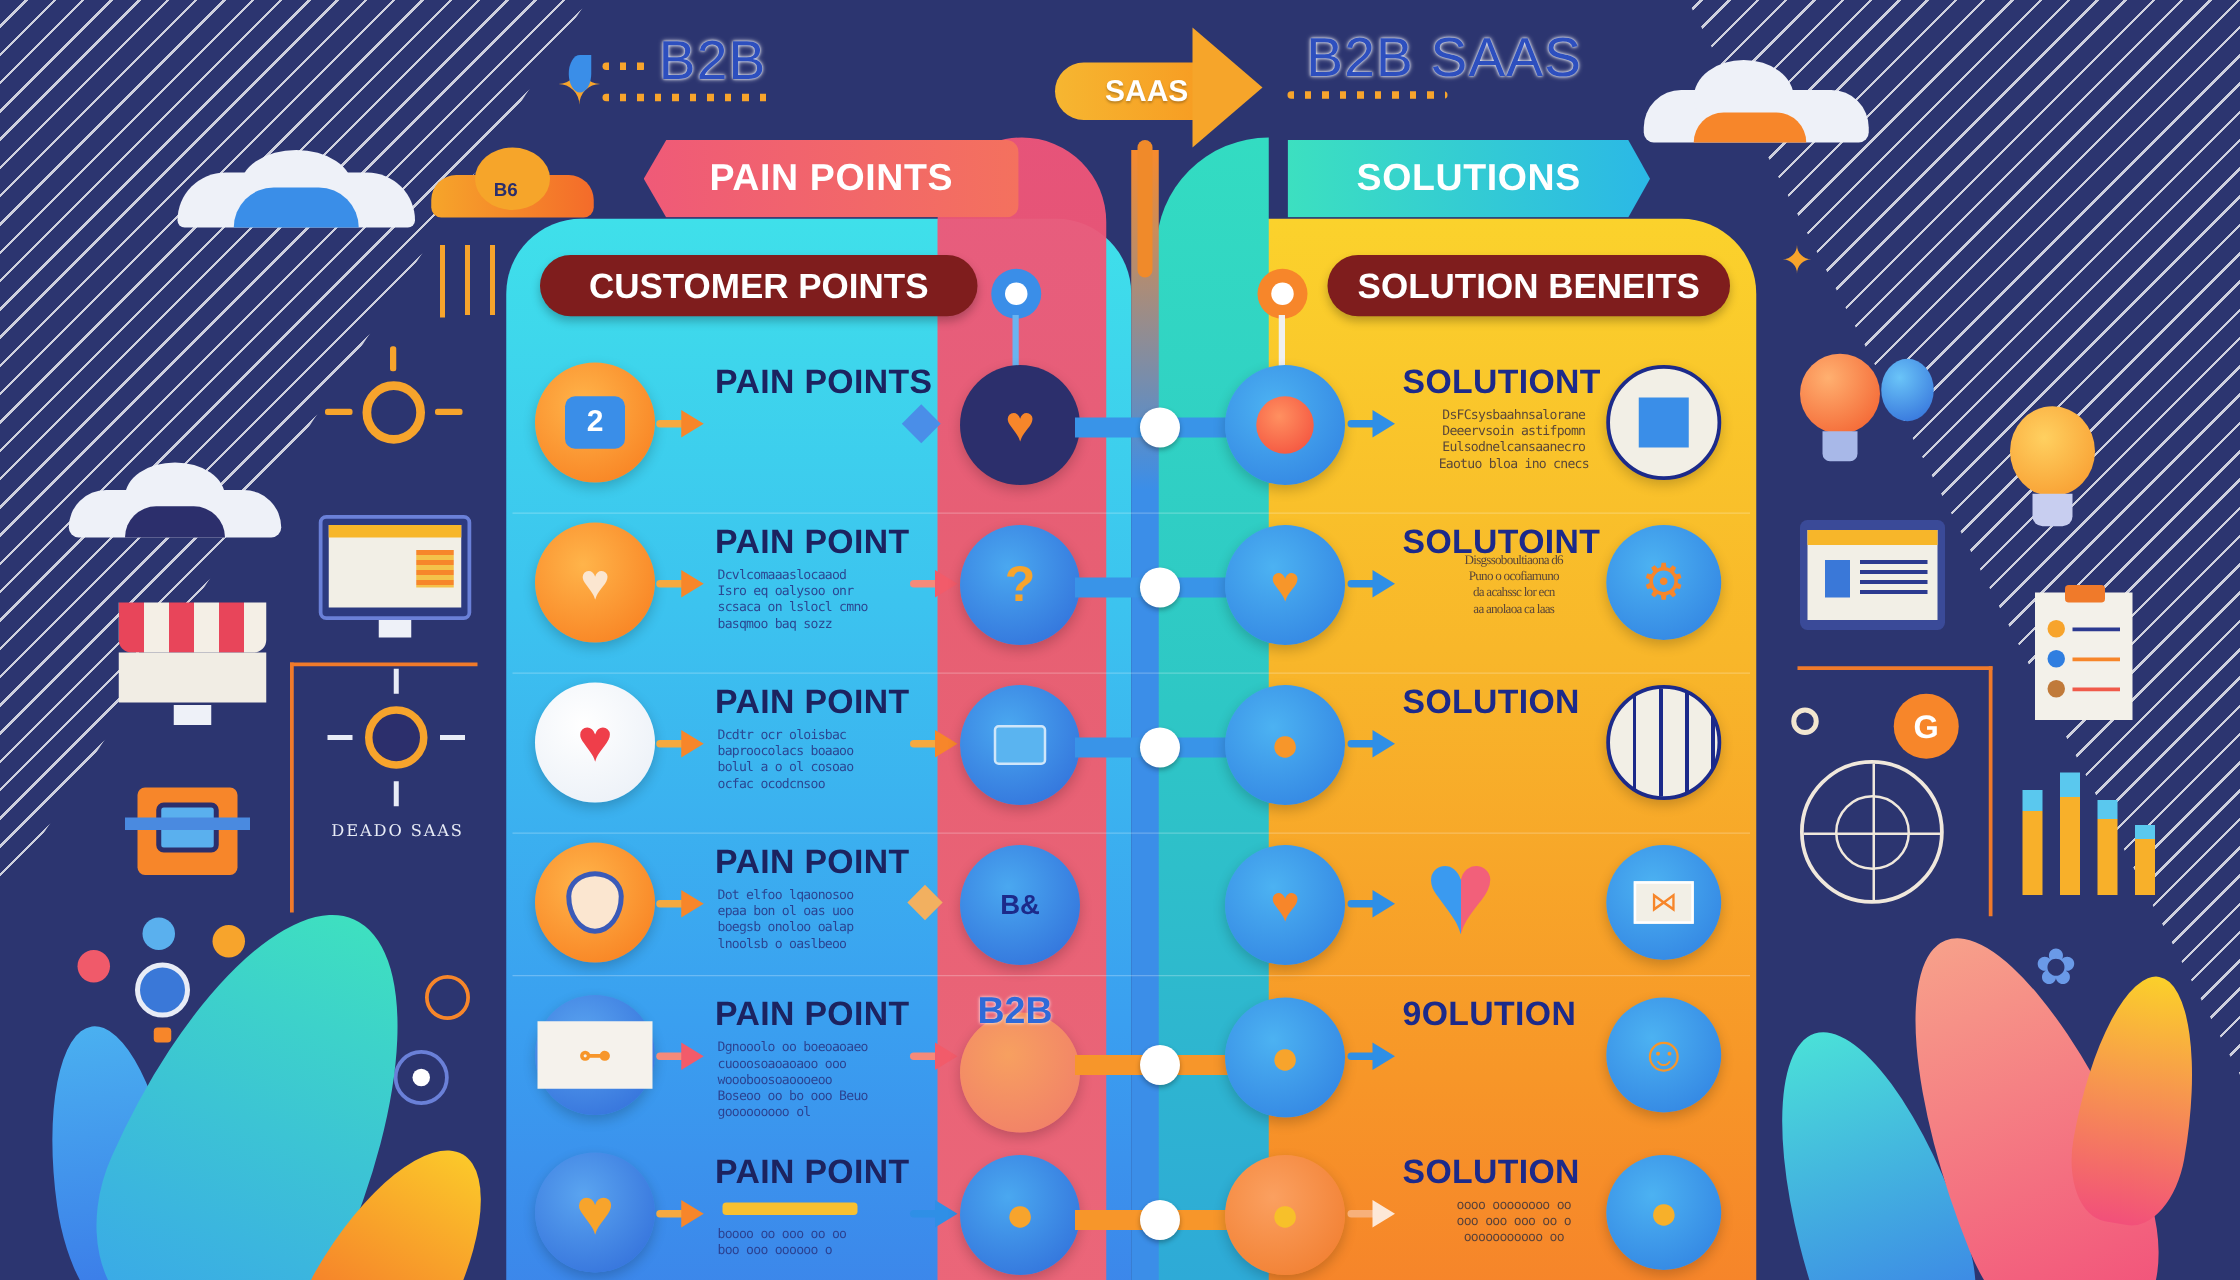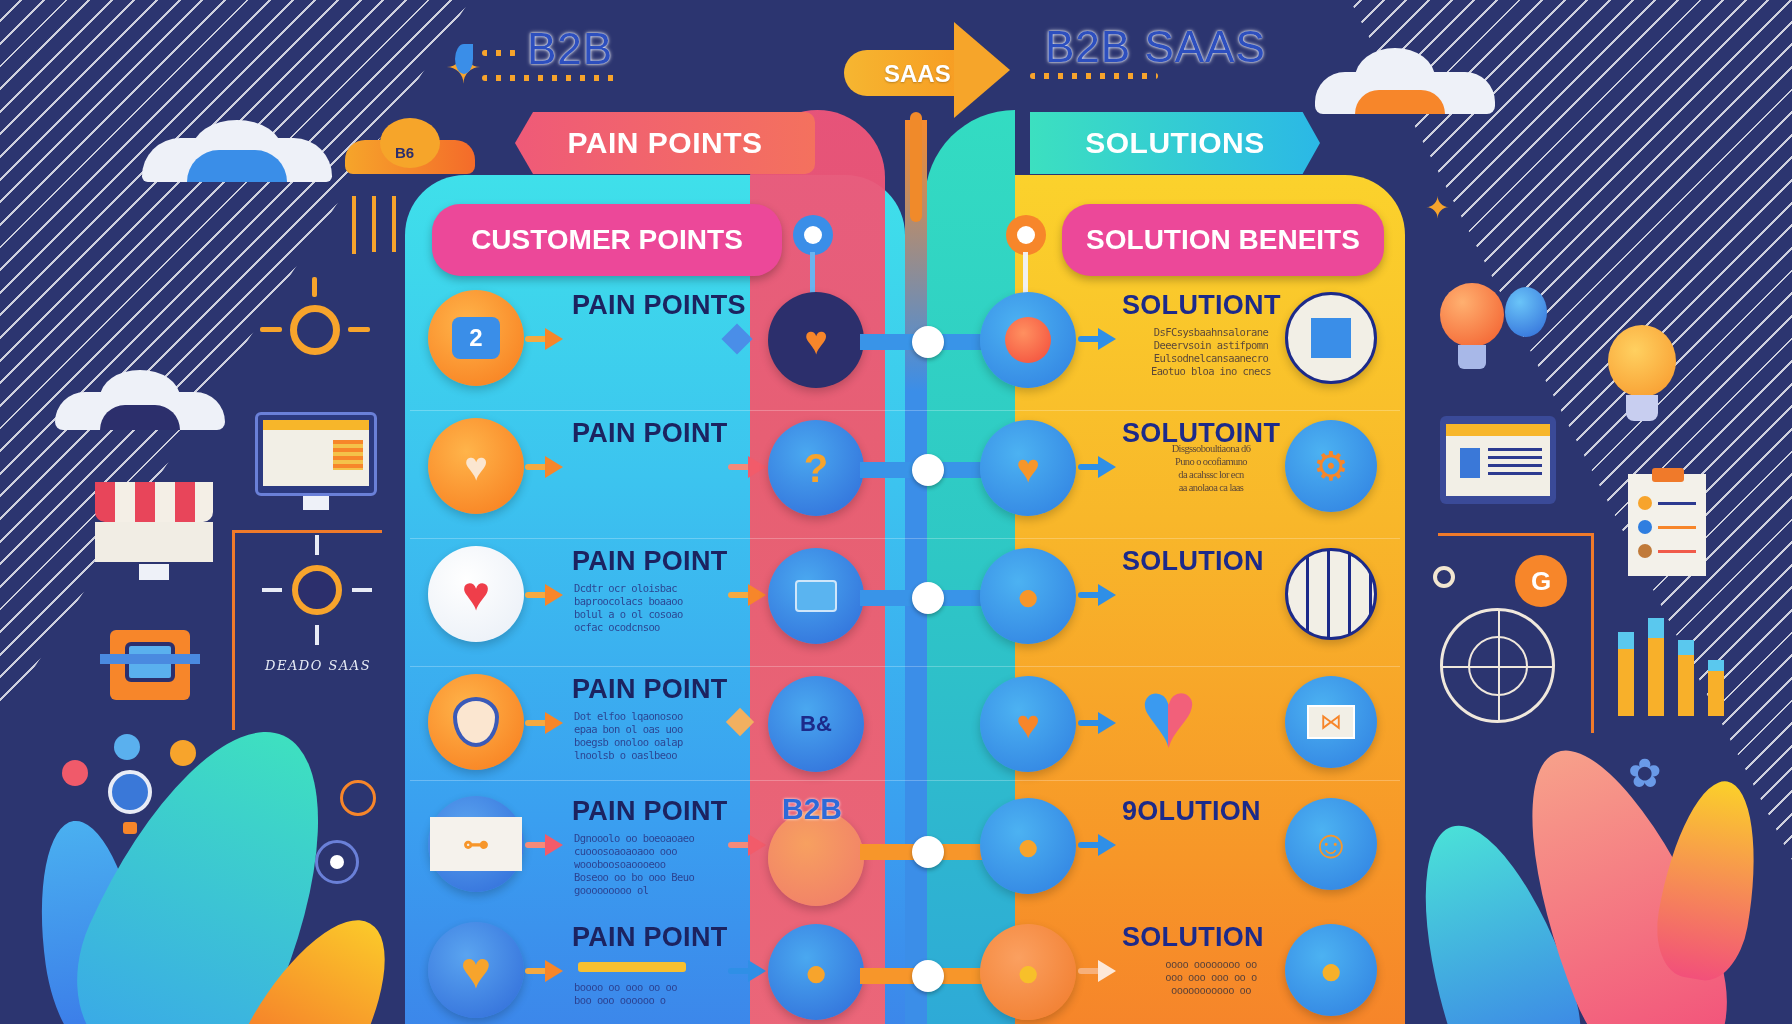--- a/index.html
+++ b/index.html
@@ -56,21 +56,21 @@
     background: linear-gradient(180deg, #fbd22c 0%, #f8b72a 40%, #f79628 80%, #f6842a 100%);
     border-radius: 60px 60px 0 0; }
   .col-right-teal { position: absolute; left: 925px; top: 110px; width: 90px; height: 914px;
     background: linear-gradient(180deg, #33dcc2, #2ec7c5 50%, #2eaad7);
     border-radius: 90px 0 0 0; }
   .center-line { position: absolute; left: 905px; top: 120px; width: 22px; height: 904px;
     background: linear-gradient(180deg, #f78b2d, #3b8ee8 30%, #3b8ee8); }
   .center-stem { position: absolute; left: 910px; top: 112px; width: 12px; height: 110px;
     background: #f08a2a; border-radius: 6px; }
 
-  .pill { position: absolute; height: 72px; background: #ec4899; color: #fff; font-weight: 700;
+  .pill { position: absolute; height: 49px; background: #7f1d1d; color: #fff; font-weight: 700;
     font-size: 28px; display: flex; align-items: center; justify-content: center; border-radius: 28px;
     box-shadow: 0 4px 8px rgba(0,0,0,0.25); }
   .pill-left { left: 432px; top: 204px; width: 350px; }
   .pill-right { left: 1062px; top: 204px; width: 322px; }
 
   .node-ring { position: absolute; width: 40px; height: 40px; border-radius: 50%; display: flex; align-items: center; justify-content: center; }
   .node-ring .in { width: 18px; height: 18px; border-radius: 50%; background: #fff; }
 
   
   .row { position: absolute; left: 0; width: 1792px; height: 128px; }
@@ -154,21 +154,21 @@
   <div class="abs" style="left:44px;top:82px;width:30px;height:16px;background:#eef1f8;"></div>
 </div>
 <div class="abs" style="left:232px;top:530px;width:150px;height:200px;border-left:3px solid #f07a2a;border-top:3px solid #f07a2a;"></div>
 <div class="abs" style="left:262px;top:535px;width:110px;height:110px;">
   <div class="abs" style="left:30px;top:30px;width:50px;height:50px;background:#2c2f6c;border:6px solid #f7a42c;border-radius:50%;"></div>
   <div class="abs" style="left:53px;top:0;width:4px;height:20px;background:#e8ecf6;"></div>
   <div class="abs" style="left:0;top:53px;width:20px;height:4px;background:#e8ecf6;"></div>
   <div class="abs" style="left:90px;top:53px;width:20px;height:4px;background:#e8ecf6;"></div>
   <div class="abs" style="left:53px;top:90px;width:4px;height:20px;background:#e8ecf6;"></div>
 </div>
-<div class="deco-label" style="left:265px;top:658px;font-style:italic;">DEADO SAAS</div>
+<div class="deco-label" style="left:265px;top:658px;">DEADO SAAS</div>
 <div class="abs" style="left:100px;top:620px;width:100px;height:90px;">
   <div class="abs" style="left:10px;top:10px;width:80px;height:70px;background:#f7862a;border-radius:6px;"></div>
   <div class="abs" style="left:25px;top:22px;width:50px;height:40px;background:#5ab0ee;border:4px solid #2c2f6c;border-radius:6px;"></div>
   <div class="abs" style="left:0;top:34px;width:100px;height:10px;background:#4a8ae0;"></div>
 </div>
 <div class="abs" style="left:58px;top:730px;width:140px;height:110px;">
   <div class="abs" style="left:50px;top:40px;width:44px;height:44px;border-radius:50%;background:#3a78d8;border:4px solid #e8ecf6;"></div>
   <div class="abs" style="left:4px;top:30px;width:26px;height:26px;border-radius:50%;background:#f05a6a;"></div>
   <div class="abs" style="left:56px;top:4px;width:26px;height:26px;border-radius:50%;background:#5ab0ee;"></div>
   <div class="abs" style="left:112px;top:10px;width:26px;height:26px;border-radius:50%;background:#f7a42c;"></div>
@@ -307,20 +307,24 @@
 
 <div class="row" style="top:418px;">
   <div class="icon-circle ic-l" style="top:0;">
       <span class="glyph" style="color:#fbe6d0;">♥</span>
     </div>
   <div class="arrow-o" style="left:525px;top:38px;">
       <div class="shaft"></div>
       <div class="tip"></div>
     </div>
   <div class="row-title pain" style="top:0;">PAIN POINT</div>
+  <div class="row-desc pain" style="top:36px;white-space:pre-line;">Dcvlcomaaaslocaaod
+Isro eq oalysoo onr
+scsaca on lslocl cmno
+basqmoo baq sozz</div>
   <div class="arrow-o arrow-r" style="left:728px;top:38px;">
       <div class="shaft"></div>
       <div class="tip"></div>
     </div>
   <div class="icon-circle ic-mid" style="top:2px;">
       <span class="glyph" style="color:#f7a42c;font-weight:700;">?</span>
     </div>
   <div class="connector" style="top:44px;">
       <div class="knob"></div>
     </div>

